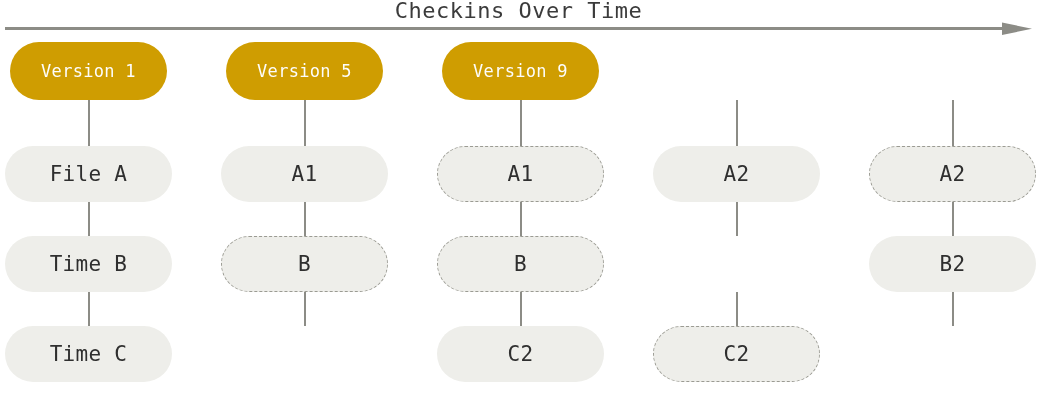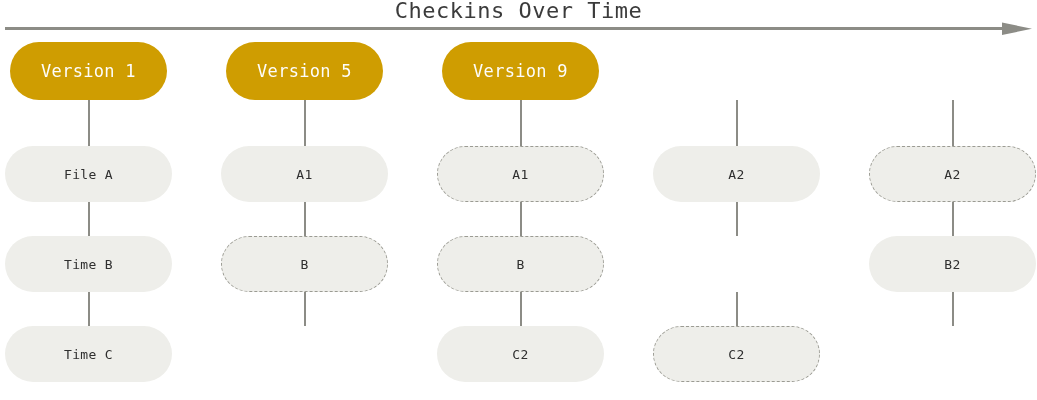--- a/index.html
+++ b/index.html
@@ -74,21 +74,21 @@
     left: 0px;
     width: 167px;
     height: 56px;
     background: #eeeeea;
     border-radius: 28px;
     display: flex;
     align-items: center;
     justify-content: center;
     color: #2f2f2f;
     font-family: "DejaVu Sans Mono", monospace;
-    font-size: 13px;
+    font-size: 21px;
     letter-spacing: 0.3px;
     box-sizing: border-box;
     border: 1.6px solid transparent;
     white-space: nowrap;
   }
   .node-box.dashed {
     border: 1.6px dashed #9b9b93;
     background: #eeeeea;
   }
 

